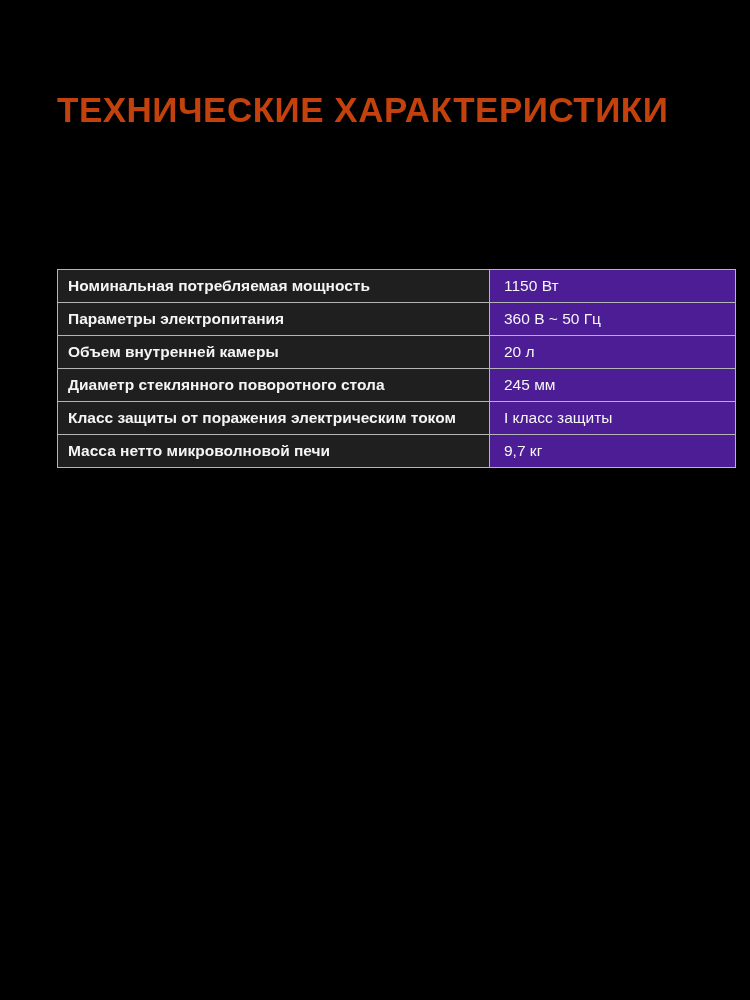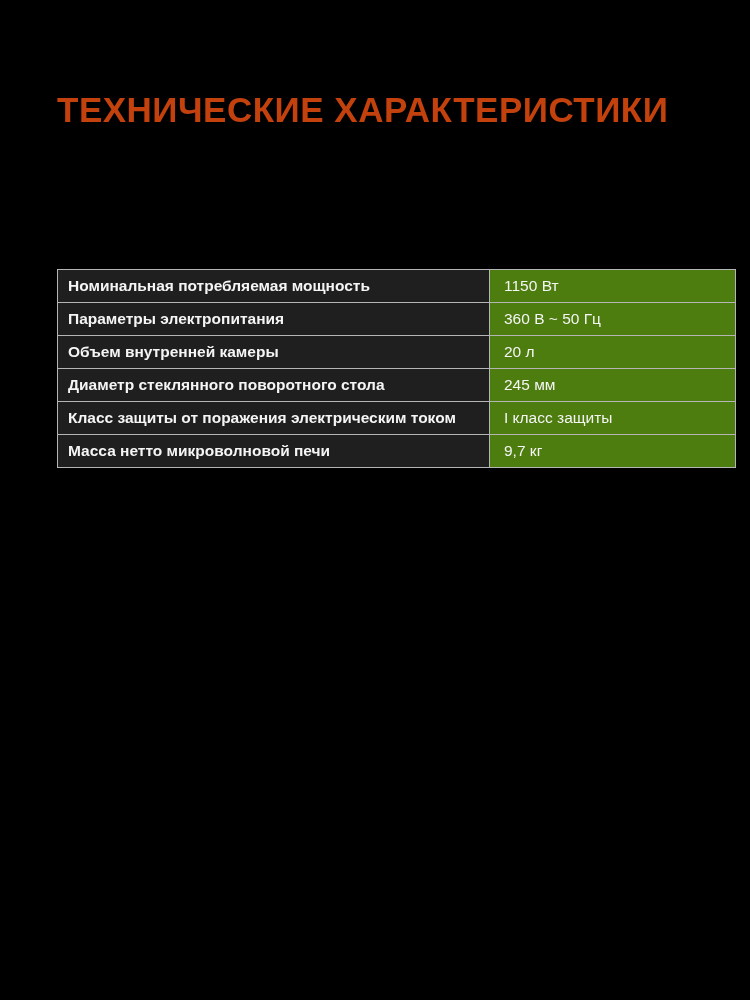--- a/index.html
+++ b/index.html
@@ -45,21 +45,21 @@
     white-space: nowrap;
   }
   table.spec-table td.param {
     width: 413px;
     background: #1f1f1f;
     font-weight: bold;
     padding: 0 8px 0 10px;
   }
   table.spec-table td.value {
     width: 223px;
-    background: #4d7c0f;
+    background: #4c1d95;
     font-weight: normal;
     padding: 0 8px 0 14px;
   }
 </style>
 </head>
 <body>
 
 <div class="page-title">ТЕХНИЧЕСКИЕ ХАРАКТЕРИСТИКИ</div>
 
 <table class="spec-table">

